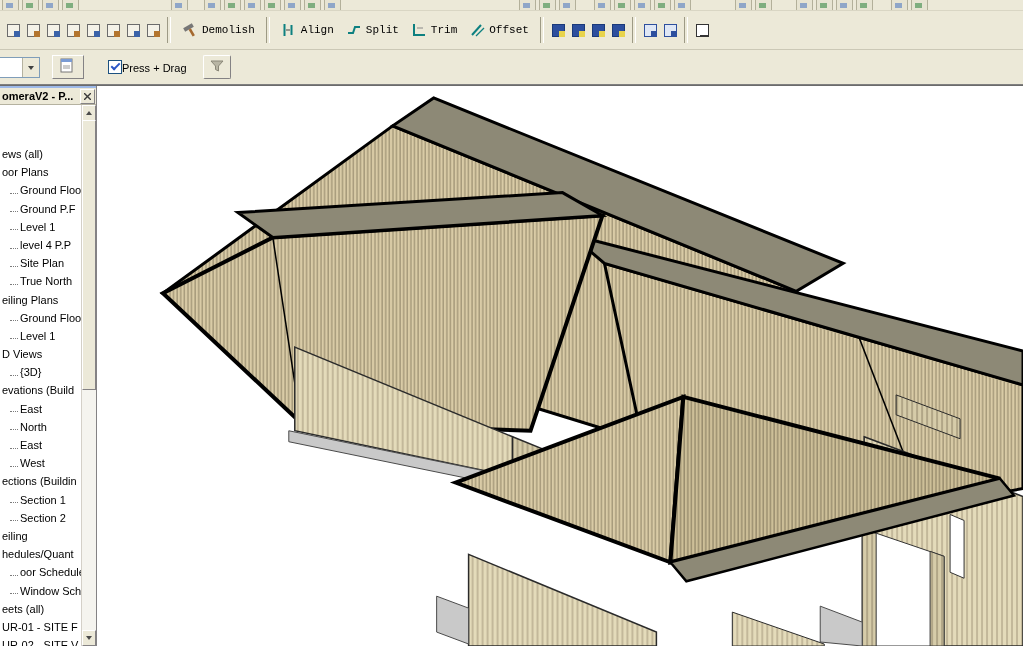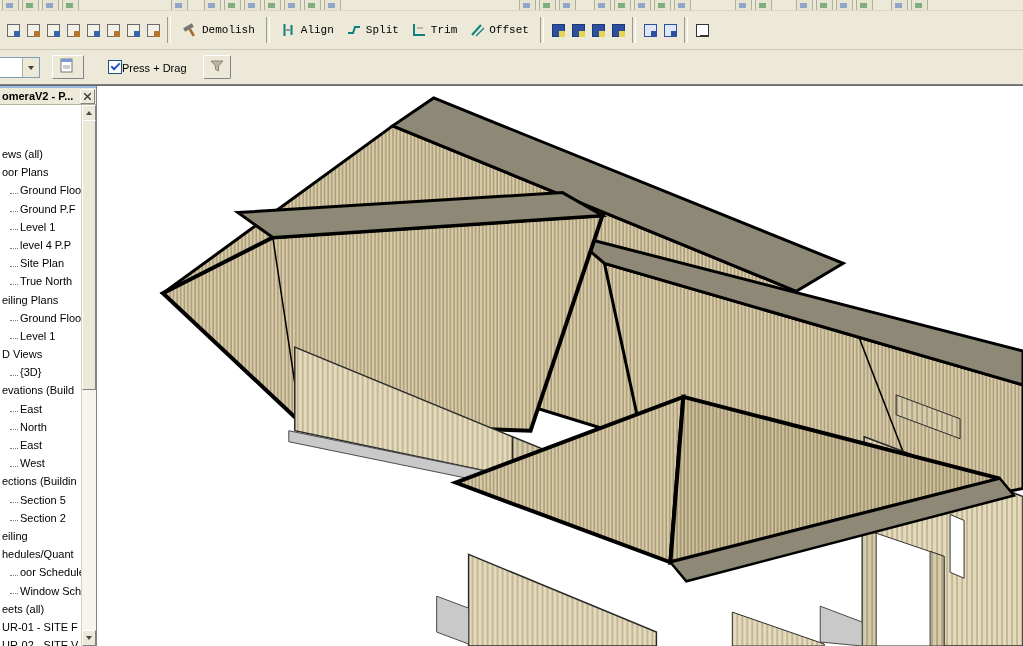--- a/index.html
+++ b/index.html
@@ -310,21 +310,21 @@
             <div class="tree-item lvl1"><span class="connector"></span><span>Ground Floo</span></div>
             <div class="tree-item lvl1"><span class="connector"></span><span>Level 1</span></div>
             <div class="tree-item lvl0"><span>D Views</span></div>
             <div class="tree-item lvl1 bold"><span class="connector"></span><span>{3D}</span></div>
             <div class="tree-item lvl0"><span>evations (Build</span></div>
             <div class="tree-item lvl1"><span class="connector"></span><span>East</span></div>
             <div class="tree-item lvl1"><span class="connector"></span><span>North</span></div>
             <div class="tree-item lvl1"><span class="connector"></span><span>East</span></div>
             <div class="tree-item lvl1"><span class="connector"></span><span>West</span></div>
             <div class="tree-item lvl0"><span>ections (Buildin</span></div>
-            <div class="tree-item lvl1"><span class="connector"></span><span>Section 5</span></div>
+            <div class="tree-item lvl1"><span class="connector"></span><span>Section 1</span></div>
             <div class="tree-item lvl1"><span class="connector"></span><span>Section 2</span></div>
             <div class="tree-item lvl0"><span>eiling</span></div>
             <div class="tree-item lvl0"><span>hedules/Quant</span></div>
             <div class="tree-item lvl1"><span class="connector"></span><span>oor Schedule</span></div>
             <div class="tree-item lvl1"><span class="connector"></span><span>Window Schedu</span></div>
             <div class="tree-item lvl0"><span>eets (all)</span></div>
             <div class="tree-item lvl0"><span>UR-01 - SITE F</span></div>
             <div class="tree-item lvl0"><span>UR-02 - SITE V</span></div>
             <div class="tree-item lvl0"><span>UR-03 - GROU</span></div>
             <div class="tree-item lvl0"><span>UR-04 - UPPE</span></div>

